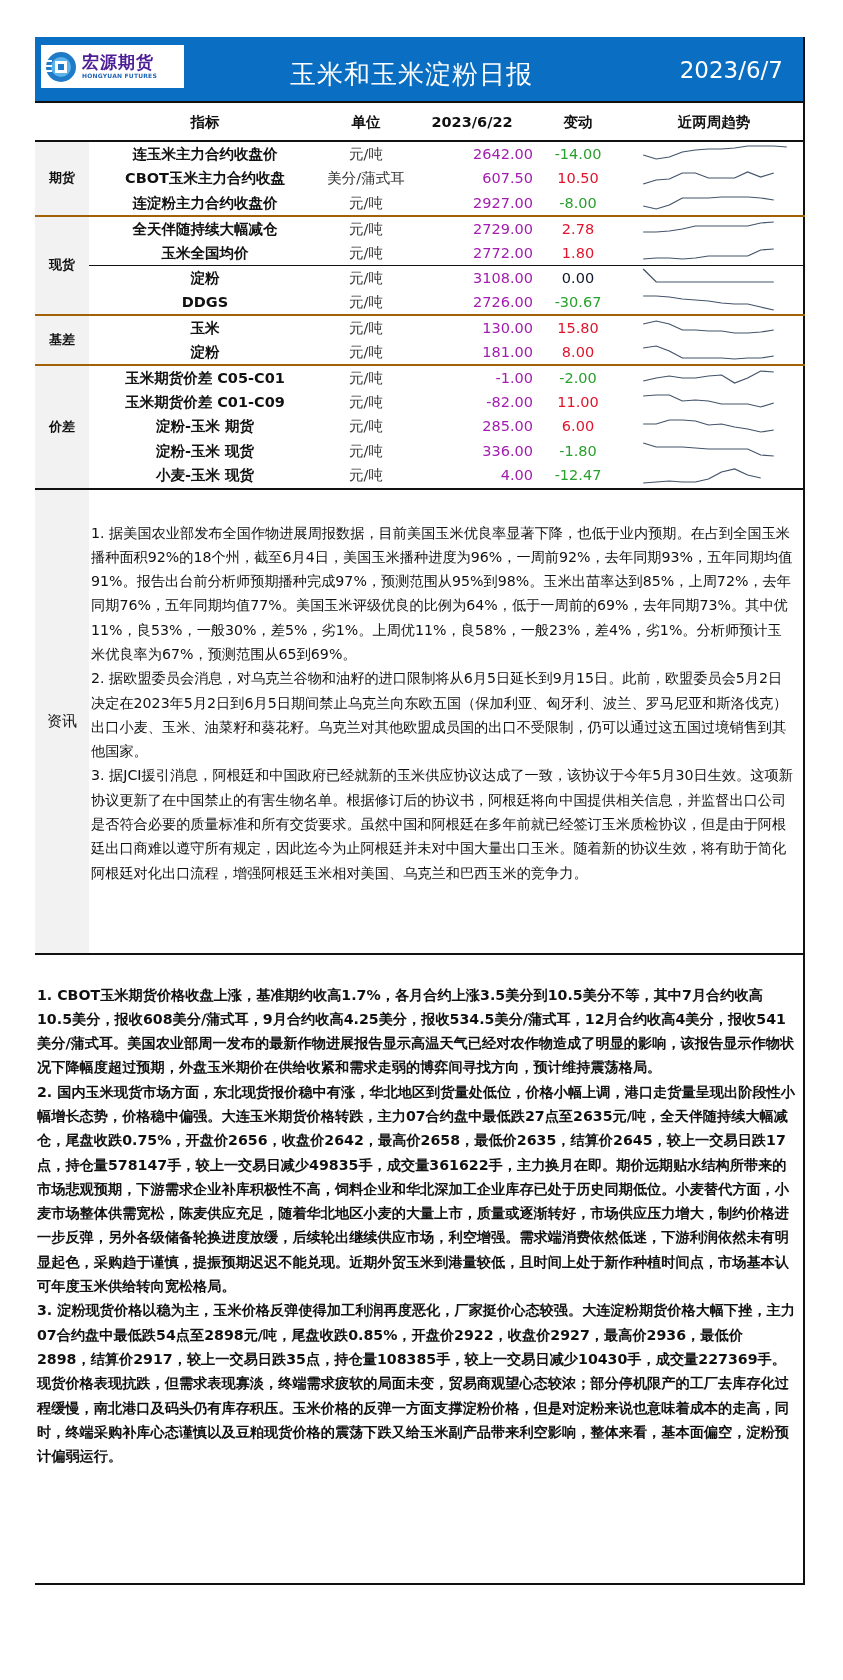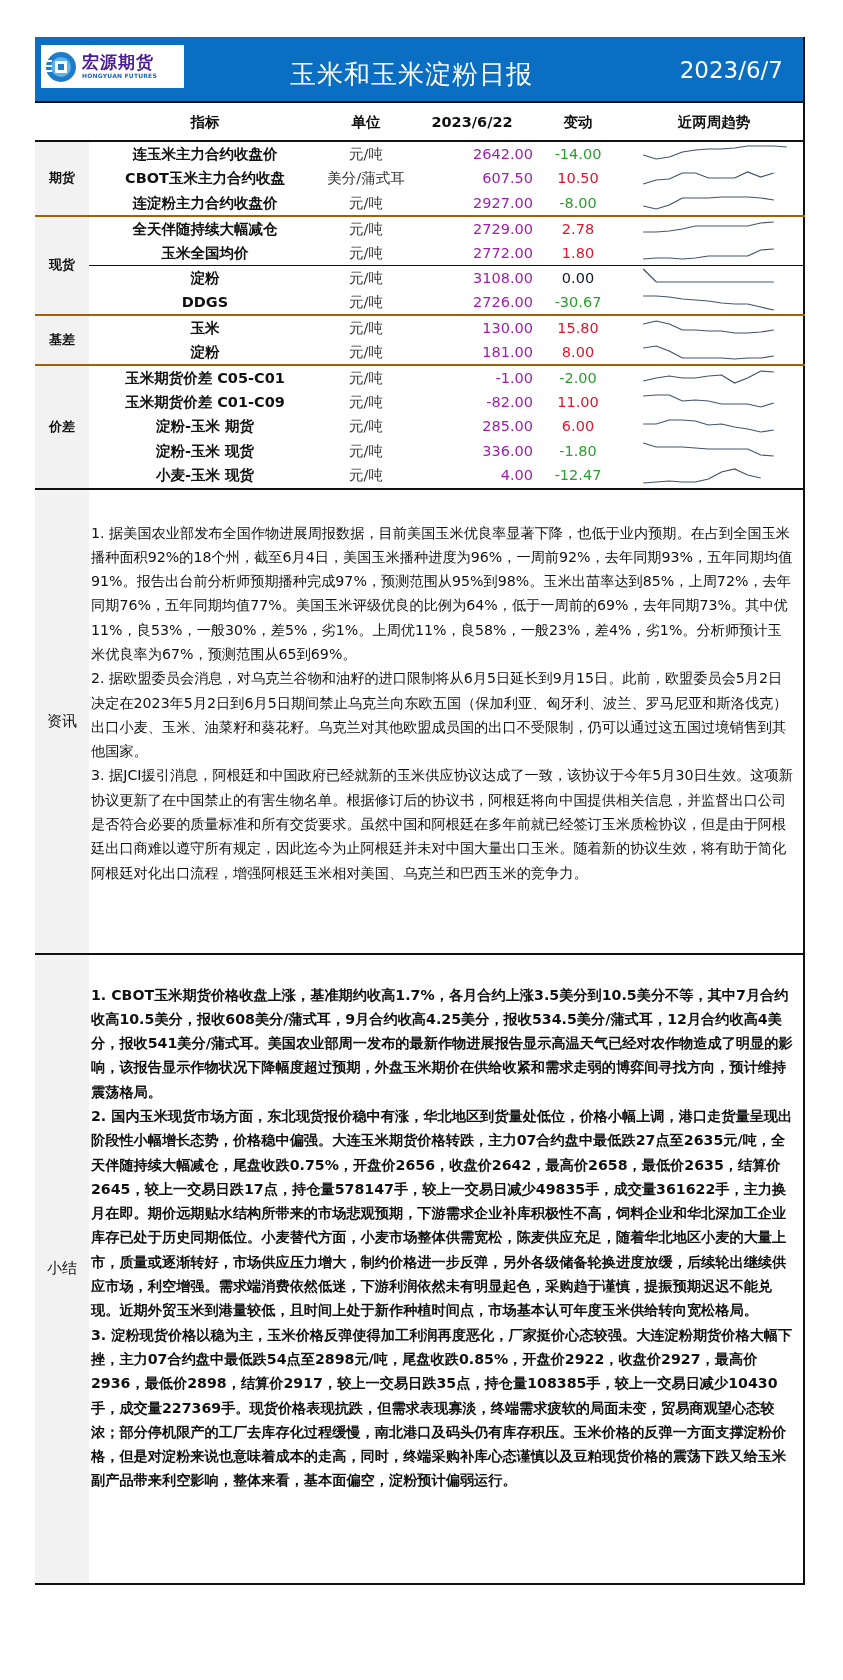--- a/index.html
+++ b/index.html
@@ -256,21 +256,20 @@
   <div class="section news">
     <div class="label">资讯</div>
     <div class="body">
       <p>1. 据美国农业部发布全国作物进展周报数据，目前美国玉米优良率显著下降，也低于业内预期。在占到全国玉米播种面积92%的18个州，截至6月4日，美国玉米播种进度为96%，一周前92%，去年同期93%，五年同期均值91%。报告出台前分析师预期播种完成97%，预测范围从95%到98%。玉米出苗率达到85%，上周72%，去年同期76%，五年同期均值77%。美国玉米评级优良的比例为64%，低于一周前的69%，去年同期73%。其中优11%，良53%，一般30%，差5%，劣1%。上周优11%，良58%，一般23%，差4%，劣1%。分析师预计玉米优良率为67%，预测范围从65到69%。</p>
       <p>2. 据欧盟委员会消息，对乌克兰谷物和油籽的进口限制将从6月5日延长到9月15日。此前，欧盟委员会5月2日决定在2023年5月2日到6月5日期间禁止乌克兰向东欧五国（保加利亚、匈牙利、波兰、罗马尼亚和斯洛伐克）出口小麦、玉米、油菜籽和葵花籽。乌克兰对其他欧盟成员国的出口不受限制，仍可以通过这五国过境销售到其他国家。</p>
       <p>3. 据JCI援引消息，阿根廷和中国政府已经就新的玉米供应协议达成了一致，该协议于今年5月30日生效。这项新协议更新了在中国禁止的有害生物名单。根据修订后的协议书，阿根廷将向中国提供相关信息，并监督出口公司是否符合必要的质量标准和所有交货要求。虽然中国和阿根廷在多年前就已经签订玉米质检协议，但是由于阿根廷出口商难以遵守所有规定，因此迄今为止阿根廷并未对中国大量出口玉米。随着新的协议生效，将有助于简化阿根廷对化出口流程，增强阿根廷玉米相对美国、乌克兰和巴西玉米的竞争力。</p>
     </div>
   </div>
 
   <div class="section summary">
-    <div class="label">小结</div>
     <div class="body">
       <p>1. CBOT玉米期货价格收盘上涨，基准期约收高1.7%，各月合约上涨3.5美分到10.5美分不等，其中7月合约收高10.5美分，报收608美分/蒲式耳，9月合约收高4.25美分，报收534.5美分/蒲式耳，12月合约收高4美分，报收541美分/蒲式耳。美国农业部周一发布的最新作物进展报告显示高温天气已经对农作物造成了明显的影响，该报告显示作物状况下降幅度超过预期，外盘玉米期价在供给收紧和需求走弱的博弈间寻找方向，预计维持震荡格局。</p>
       <p>2. 国内玉米现货市场方面，东北现货报价稳中有涨，华北地区到货量处低位，价格小幅上调，港口走货量呈现出阶段性小幅增长态势，价格稳中偏强。大连玉米期货价格转跌，主力07合约盘中最低跌27点至2635元/吨，全天伴随持续大幅减仓，尾盘收跌0.75%，开盘价2656，收盘价2642，最高价2658，最低价2635，结算价2645，较上一交易日跌17点，持仓量578147手，较上一交易日减少49835手，成交量361622手，主力换月在即。期价远期贴水结构所带来的市场悲观预期，下游需求企业补库积极性不高，饲料企业和华北深加工企业库存已处于历史同期低位。小麦替代方面，小麦市场整体供需宽松，陈麦供应充足，随着华北地区小麦的大量上市，质量或逐渐转好，市场供应压力增大，制约价格进一步反弹，另外各级储备轮换进度放缓，后续轮出继续供应市场，利空增强。需求端消费依然低迷，下游利润依然未有明显起色，采购趋于谨慎，提振预期迟迟不能兑现。近期外贸玉米到港量较低，且时间上处于新作种植时间点，市场基本认可年度玉米供给转向宽松格局。</p>
       <p>3. 淀粉现货价格以稳为主，玉米价格反弹使得加工利润再度恶化，厂家挺价心态较强。大连淀粉期货价格大幅下挫，主力07合约盘中最低跌54点至2898元/吨，尾盘收跌0.85%，开盘价2922，收盘价2927，最高价2936，最低价2898，结算价2917，较上一交易日跌35点，持仓量108385手，较上一交易日减少10430手，成交量227369手。现货价格表现抗跌，但需求表现寡淡，终端需求疲软的局面未变，贸易商观望心态较浓；部分停机限产的工厂去库存化过程缓慢，南北港口及码头仍有库存积压。玉米价格的反弹一方面支撑淀粉价格，但是对淀粉来说也意味着成本的走高，同时，终端采购补库心态谨慎以及豆粕现货价格的震荡下跌又给玉米副产品带来利空影响，整体来看，基本面偏空，淀粉预计偏弱运行。</p>
     </div>
   </div>
 
 </div>
 
 </body></html>

